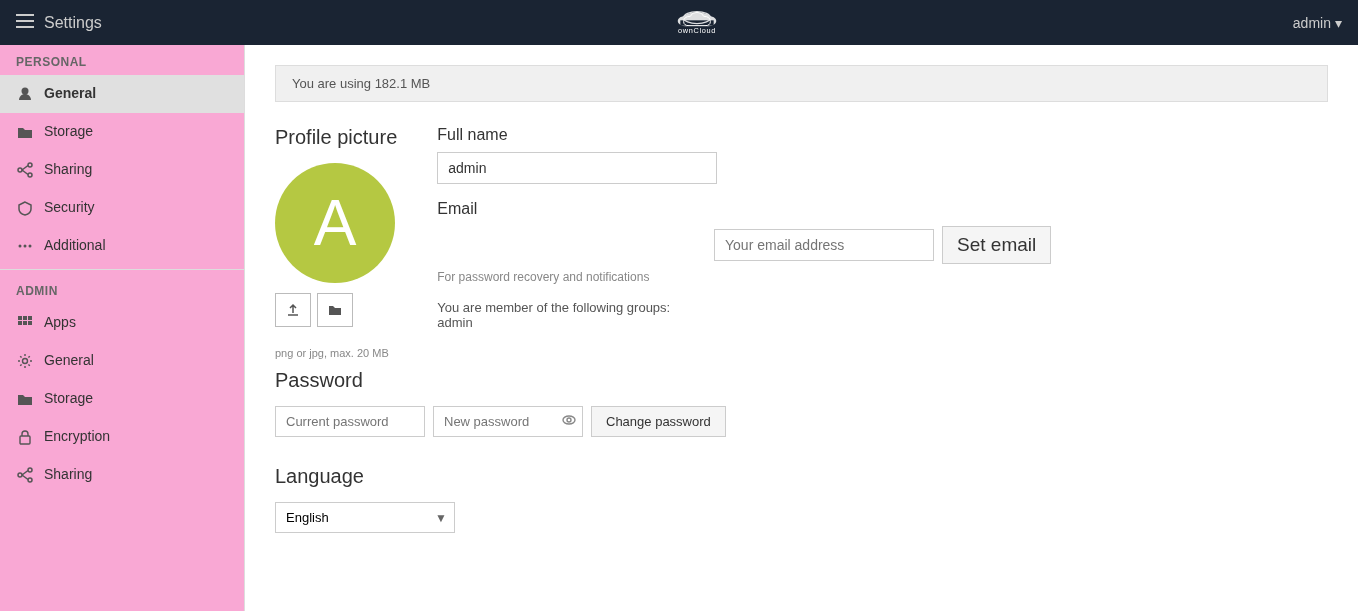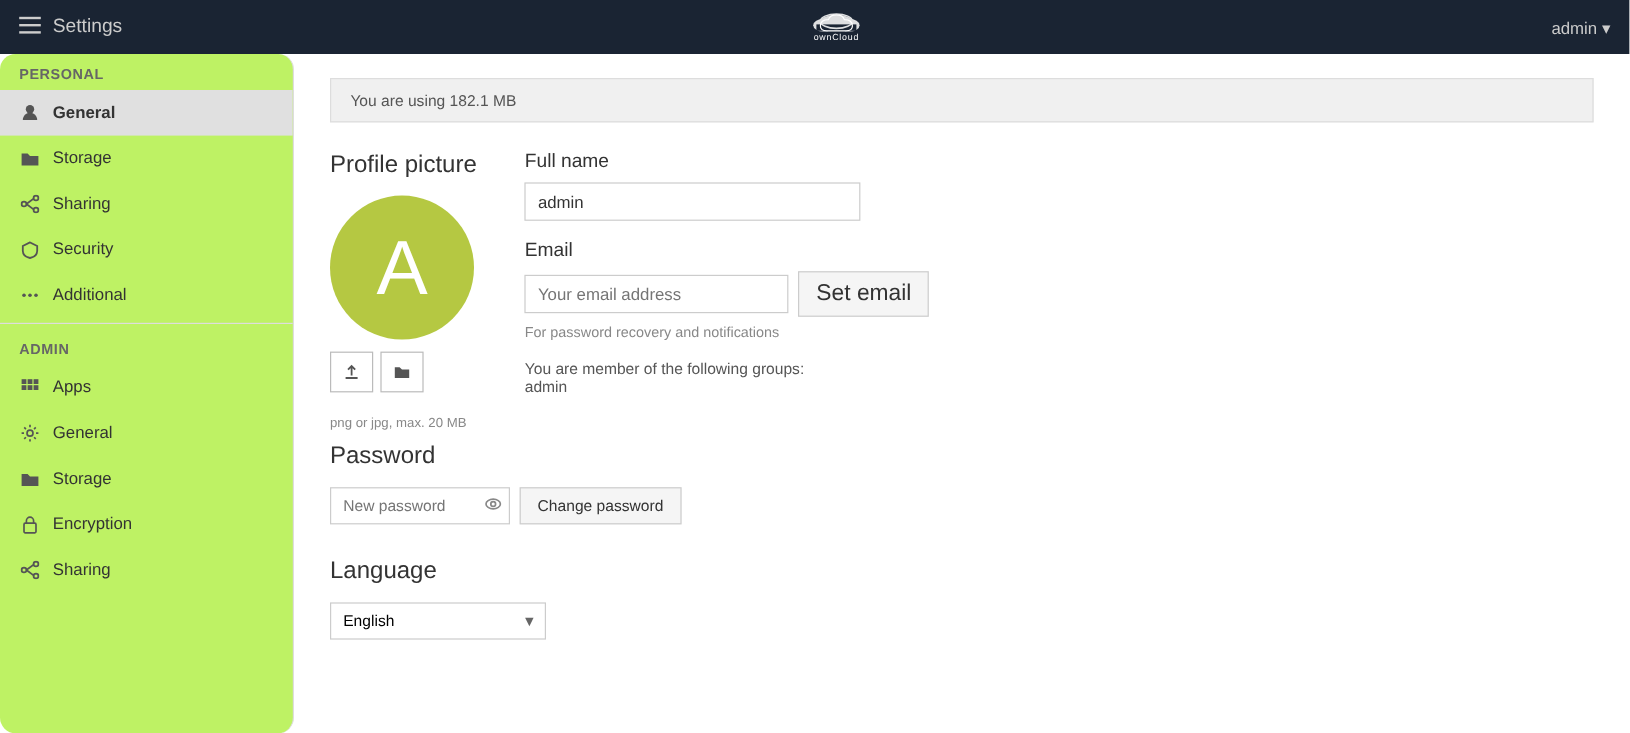--- a/index.html
+++ b/index.html
@@ -22,25 +22,24 @@
     .topbar-logo { display: flex; align-items: center; }
     .topbar-logo svg { width: 80px; height: 30px; }
     .topbar-user { color: #ccc; font-size: 14px; cursor: pointer; display: flex; align-items: center; gap: 4px; }
 
     
     .layout { display: flex; flex: 1; overflow: hidden; }
 
     
     .sidebar {
       width: 245px;
-      background: #bef264;
+      background: #f9a8d4;
       border-right: 1px solid #ddd;
       overflow-y: auto;
       flex-shrink: 0;
-      border-radius: 13px;
     }
     .sidebar-section-header {
       padding: 10px 16px 6px 16px;
       font-size: 12px;
       color: #666;
       font-weight: 600;
       text-transform: uppercase;
       letter-spacing: 0.5px;
     }
     .sidebar-item {
@@ -115,21 +114,21 @@
     .field-input {
       width: 280px;
       padding: 7px 10px;
       border: 1px solid #ccc;
       font-size: 14px;
       color: #333;
       outline: none;
       margin-bottom: 16px;
     }
 
-    .email-row { display: flex; gap: 8px; align-items: center; margin-bottom: 6px; }
+    .email-row { display: flex; gap: 8px; align-items: center; margin-bottom: 6px; justify-content: center; }
     .email-input {
       width: 220px;
       padding: 7px 10px;
       border: 1px solid #ccc;
       font-size: 14px;
       outline: none;
     }
     .btn-set-email {
       padding: 7px 14px;
       background: #f5f5f5;
@@ -392,20 +391,21 @@
         <div class="groups-text">
           <span>You are member of the following groups:</span><br>
           <span>admin</span>
         </div>
       </div>
     </div>
 
     <div class="section password-section">
       <div class="section-title">Password</div>
       <div class="password-inputs">
+        <input class="pwd-input" type="password" style="width: 150px;" placeholder="Current password">
         <div class="pwd-input-wrap">
           <input class="pwd-input" type="password" style="width: 150px; padding-right: 28px;" placeholder="New password">
           <button class="pwd-eye-btn">
             <svg width="16" height="16" viewBox="0 0 16 16" fill="none" stroke="#888" stroke-width="1.4">
                 <ellipse cx="8" cy="8" rx="6" ry="4"></ellipse>
                 <circle cx="8" cy="8" r="2"></circle>
               </svg>
           </button>
         </div>
         <button class="btn-change-pwd">Change password</button>

